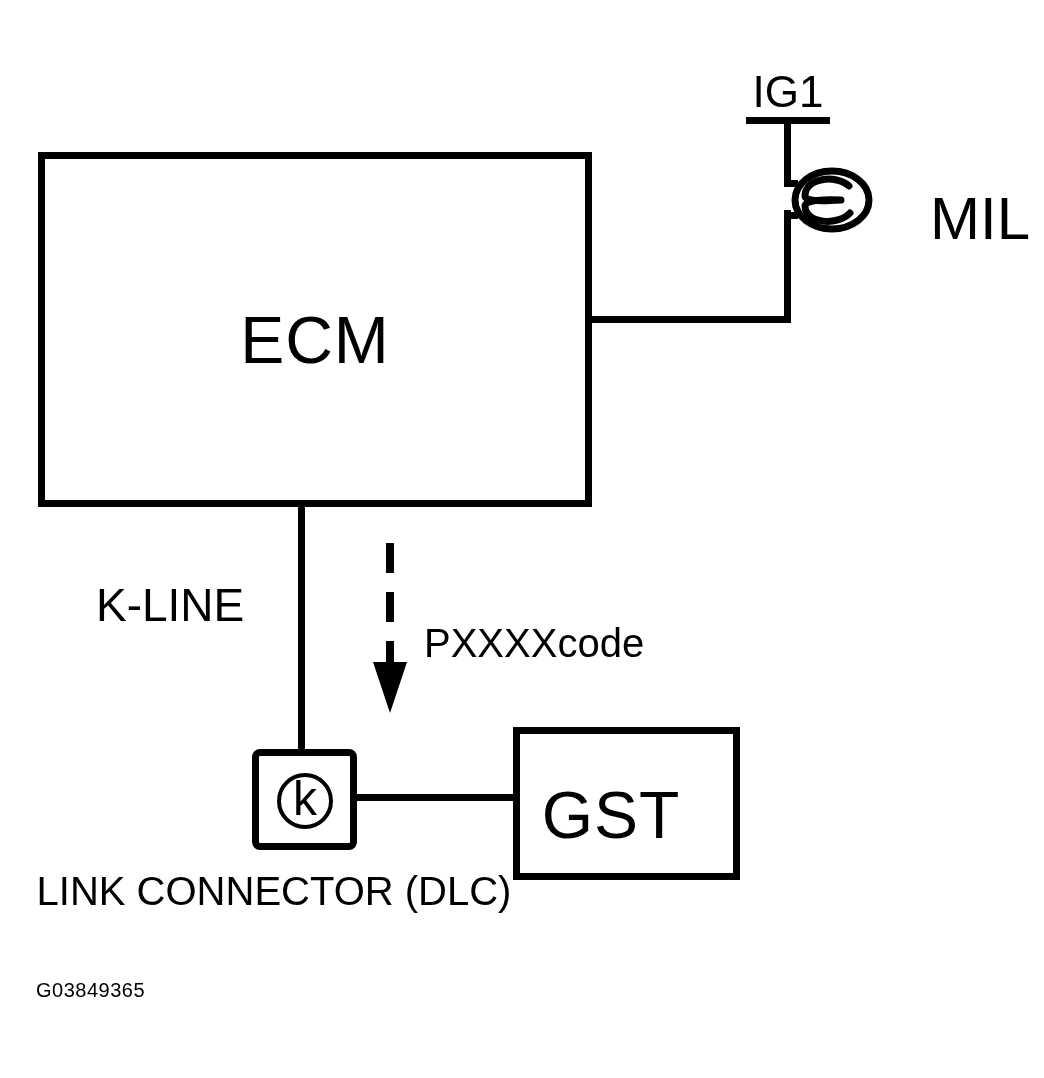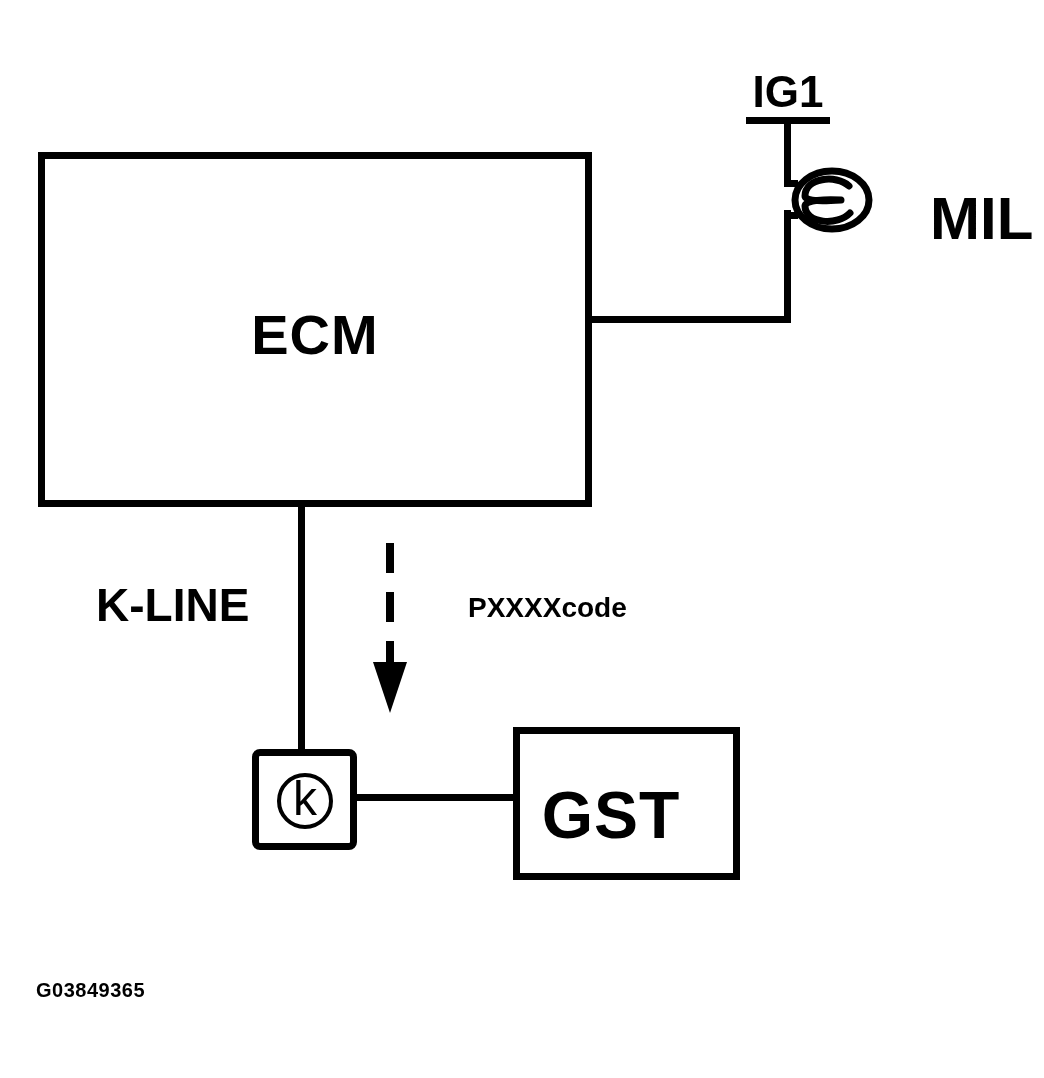--- a/index.html
+++ b/index.html
@@ -5,35 +5,35 @@
   html,body{margin:0;padding:0;}
   body{
     width:1044px;height:1078px;position:relative;overflow:hidden;
     background:#ffffff;color:#000000;
     font-family:"Liberation Sans", sans-serif;
     -webkit-font-smoothing:antialiased;
   }
   .abs{position:absolute;}
   .wire{position:absolute;background:#000;}
   .box{position:absolute;border:7px solid #000;box-sizing:border-box;background:#fff;}
-  .lbl{position:absolute;font-weight:bold;line-height:1;white-space:nowrap;}
+  .lbl{position:absolute;font-weight:normal;line-height:1;white-space:nowrap;}
   .center{text-align:center;}
   #ecm-box{left:38px;top:152px;width:554px;height:355px;}
-  #ecm-label{left:38px;top:307px;width:554px;font-size:56px;letter-spacing:1px;}
+  #ecm-label{left:38px;top:307px;width:554px;font-size:66px;letter-spacing:1px;}
   #ig1-label{left:742px;top:70px;width:92px;font-size:44px;}
   #ig1-underline{left:746px;top:117px;width:84px;height:7px;}
   #wire-ig1-down{left:784px;top:121px;width:7px;height:66px;}
   #wire-lamp-nub-top{left:784px;top:180px;width:14px;height:7px;}
   #wire-lamp-nub-bottom{left:784px;top:212px;width:14px;height:7px;}
   #wire-lamp-down{left:784px;top:210px;width:7px;height:113px;}
   #wire-ecm-mil{left:589px;top:316px;width:202px;height:7px;}
   #mil-label{left:930px;top:189px;font-size:60px;}
   #kline-label{left:96px;top:582px;font-size:46px;}
   #wire-kline{left:298px;top:503px;width:7px;height:250px;}
-  #code-label{left:424px;top:594px;font-size:28px;margin-left:44px;}
+  #code-label{left:424px;top:623px;font-size:40px;}
   #dlc-box{left:252px;top:749px;width:105px;height:101px;border-radius:8px;}
   #k-circle{
     left:277px;top:773px;width:56px;height:56px;border:4px solid #000;
     border-radius:50%;box-sizing:border-box;position:absolute;background:#fff;
     display:flex;align-items:center;justify-content:center;
     font-size:48px;font-weight:normal;line-height:1;padding-bottom:4px;
   }
   #wire-dlc-gst{left:357px;top:794px;width:156px;height:7px;}
   #gst-box{left:513px;top:727px;width:227px;height:153px;}
   #gst-label{left:513px;top:782px;width:196px;font-size:66px;letter-spacing:1px;}
@@ -62,20 +62,21 @@
 
 <div class="box" id="dlc-box"></div>
 <div id="k-circle">
     <span>k</span>
   </div>
 <div class="wire" id="wire-dlc-gst"></div>
 <div class="box" id="gst-box"></div>
 <div class="lbl center" id="gst-label">GST</div>
 
 <div class="lbl center" id="dlc-caption">
+  <div>LINK CONNECTOR (DLC)</div>
 </div>
 <div class="lbl" id="figure-id">G03849365</div>
 
 <svg class="abs" id="diagram-overlay" width="1044" height="1078" viewBox="0 0 1044 1078" xmlns="http://www.w3.org/2000/svg">
   <g stroke="#000" fill="none" stroke-linecap="round" stroke-linejoin="round">
     <ellipse cx="832" cy="200" rx="37" ry="29" stroke-width="7"></ellipse>
     <path d="M 849 186
              C 836 174, 805 178, 805 196
              C 805 202, 826 201, 841 200
              C 826 199, 805 200, 805 206

